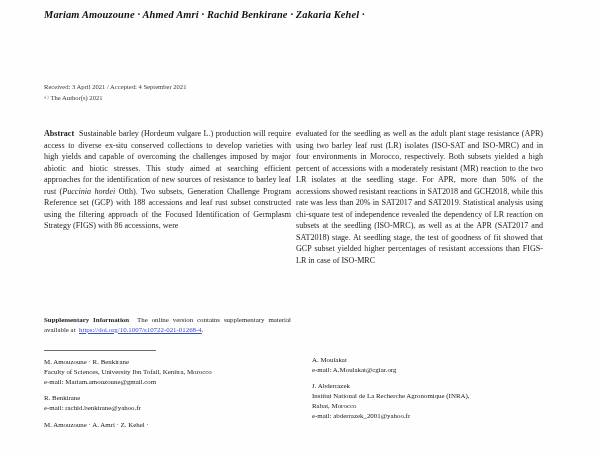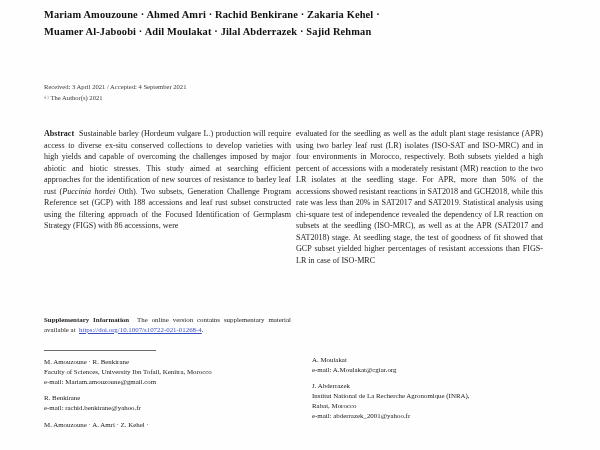--- a/index.html
+++ b/index.html
@@ -29,21 +29,21 @@
     position: absolute;
     left: 44px;
     top: 6px;
     width: 512px;
     font-weight: bold;
     font-size: 10.4px;
     line-height: 17px;
     letter-spacing: 0.15px;
     color: #111111;
   }
-  .authors .aline { display: block; white-space: nowrap; }
+  .authors .aline { display: block; white-space: nowrap; font-style: italic; }
 
   
   .dates {
     position: absolute;
     left: 44px;
     top: 82px;
     width: 250px;
     font-size: 6.6px;
     line-height: 10.5px;
     color: #3a3a3a;
@@ -108,21 +108,20 @@
   .affil .ln { display: block; white-space: nowrap; }
   .affil .ln.wrap { white-space: normal; }
 </style>
 </head>
 <body>
 
 <div class="page">
 
   <div class="authors">
     <span class="aline">Mariam Amouzoune · Ahmed Amri · Rachid Benkirane · Zakaria Kehel ·</span>
-    <span class="aline">Muamer Al-Jaboobi · Adil Moulakat · Jilal Abderrazek · Sajid Rehman</span>
   </div>
 
   <div class="dates">
     <span>Received: 3 April 2021 / Accepted: 4 September 2021</span>
     <span>© The Author(s) 2021</span>
   </div>
 
   <div class="col col-left">
     <p><span class="ab-head">Abstract</span><span>Sustainable barley (Hordeum vulgare L.) production will require access to diverse ex-situ conserved collections to develop varieties with high yields and capable of overcoming the challenges imposed by major abiotic and biotic stresses. This study aimed at searching efficient approaches for the identification of new sources of resistance to barley leaf rust (<em>Puccinia hordei</em> Otth). Two subsets, Generation Challenge Program Reference set (GCP) with 188 accessions and leaf rust subset constructed using the filtering approach of the Focused Identification of Germplasm Strategy (FIGS) with 86 accessions, were</span></p>
   </div>

